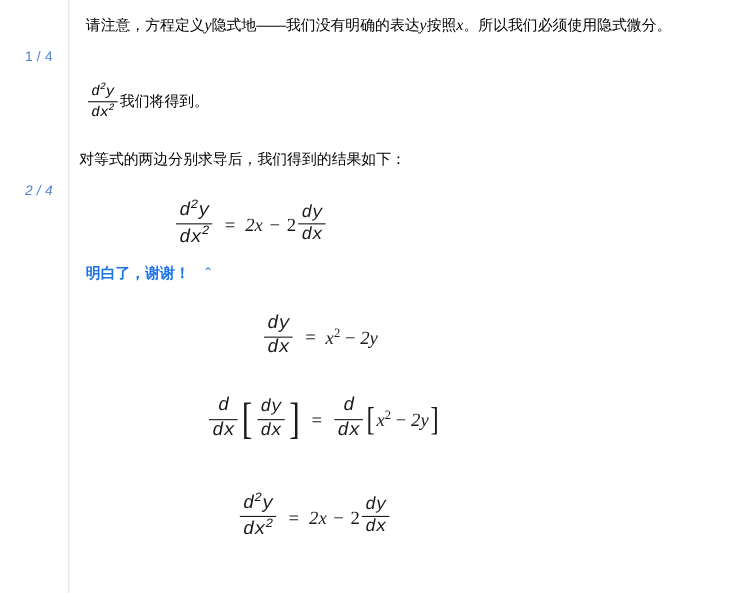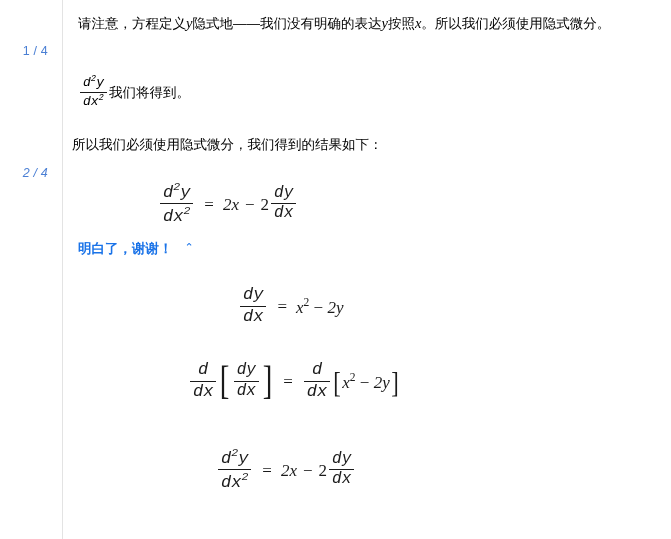--- a/index.html
+++ b/index.html
@@ -191,21 +191,21 @@
   <div class="content">
 
     <div class="para p1">
       <span>请注意，方程定义</span><span class="inline-math">y</span><span>隐式地——我们没有明确的表达</span><span class="inline-math">y</span><span>按照</span><span class="inline-math">x</span><span>。所以我们必须使用隐式微分。</span>
     </div>
 
     <div class="para p2">
       <span class="frac small"><span class="num">d<sup class="exp">2</sup>y</span><span class="den">dx<sup class="exp">2</sup></span></span><span>我们将得到。</span>
     </div>
 
-    <div class="para p3">所以我们必须使用隐式微分，我们得到的结果如下：</div>
+    <div class="para p3">对等式的两边分别求导后，我们得到的结果如下：</div>
 
     <div class="eq eq1">
       <span class="frac disp2">
         <span class="num">d<sup class="exp">2</sup>y</span>
         <span class="den">dx<sup class="exp">2</sup></span>
       </span>
       <span class="rel">=</span>
       <span class="term">2<span style="font-style:italic;">x</span></span>
       <span class="opnum" style="margin:0 6px;">−</span>
       <span class="opnum">2</span>

